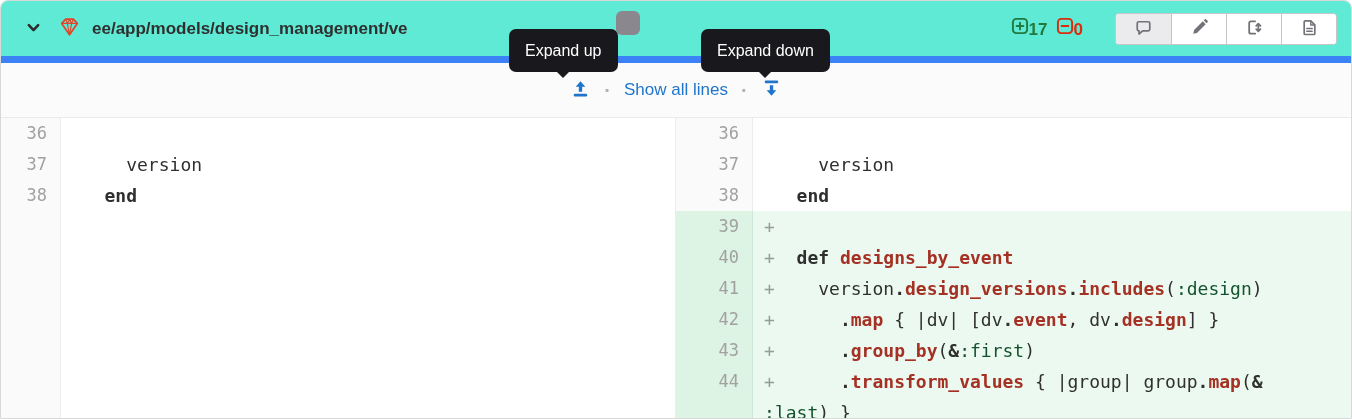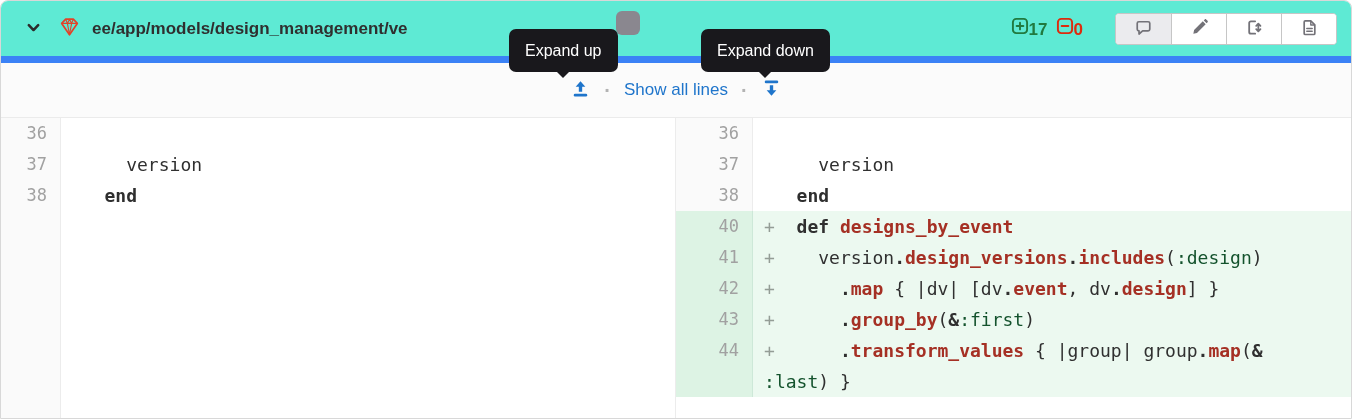--- a/index.html
+++ b/index.html
@@ -267,20 +267,24 @@
         </div>
         <div class="row">
           <div class="gut">37</div>
           <div class="src"><span class="marker"> </span><span class="pl">    version</span></div>
         </div>
         <div class="row">
           <div class="gut">38</div>
           <div class="src"><span class="marker"> </span><span class="pl">  </span><span class="kw">end</span></div>
         </div>
         <div class="row add">
+          <div class="gut">39</div>
+          <div class="src"><span class="marker">+</span></div>
+        </div>
+        <div class="row add">
           <div class="gut">40</div>
           <div class="src"><span class="marker">+</span><span class="pl">  </span><span class="kw">def</span><span class="pl"> </span><span class="fn">designs_by_event</span></div>
         </div>
         <div class="row add">
           <div class="gut">41</div>
           <div class="src"><span class="marker">+</span><span class="pl">    version</span><span class="kw">.</span><span class="fn">design_versions</span><span class="kw">.</span><span class="fn">includes</span><span class="pl">(</span><span class="sym">:design</span><span class="pl">)</span></div>
         </div>
         <div class="row add">
           <div class="gut">42</div>
           <div class="src"><span class="marker">+</span><span class="pl">      </span><span class="kw">.</span><span class="fn">map</span><span class="pl"> { |dv| [dv</span><span class="kw">.</span><span class="fn">event</span><span class="pl">, dv</span><span class="kw">.</span><span class="fn">design</span><span class="pl">] }</span></div>

